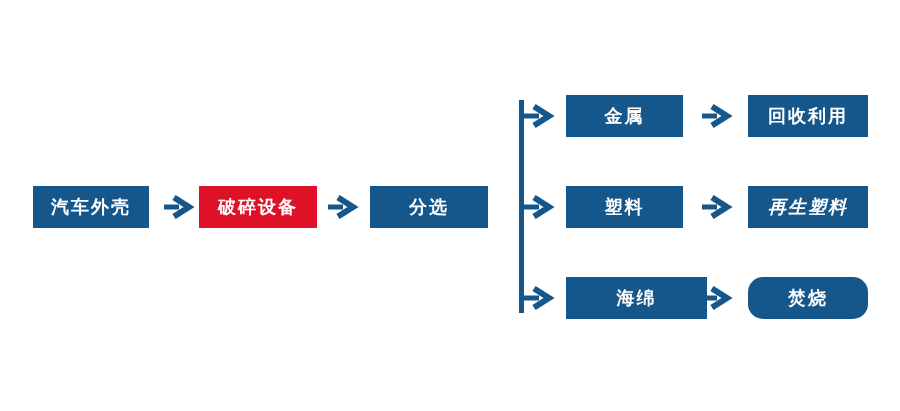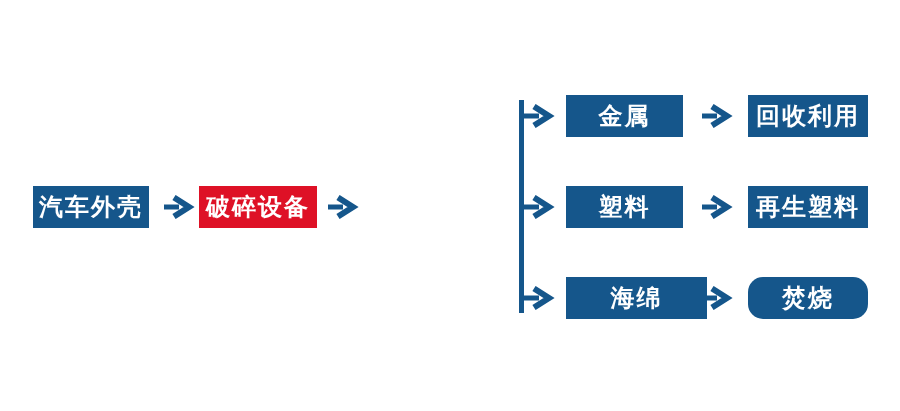--- a/index.html
+++ b/index.html
@@ -19,21 +19,21 @@
     overflow: hidden;
   }
   .node {
     position: absolute;
     height: 42px;
     display: flex;
     align-items: center;
     justify-content: center;
     color: var(--text);
     font-weight: bold;
-    font-size: 24px;
+    font-size: 18px;
     letter-spacing: 2px;
     box-sizing: border-box;
     white-space: nowrap;
   }
   .node.blue { background: var(--blue); }
   .node.red  { background: var(--red); }
   .arrow {
     position: absolute;
     width: 32px;
     height: 24px;
@@ -74,20 +74,21 @@
   </span>
 
   <div class="node red" style="left:199px; top:186px; width:118px;">破碎设备</div>
 
   <span class="arrow" style="left:327px; top:195px;">
     <svg viewBox="0 0 32 24">
         <use href="#arrow-shape"></use>
       </svg>
   </span>
 
+  <div class="node blue" style="left:370px; top:186px; width:118px;">分选</div>
 
   <div class="vline"></div>
 
   <span class="arrow" style="left:523px; top:104px;">
     <svg viewBox="0 0 32 24">
         <use href="#arrow-shape"></use>
       </svg>
   </span>
   <div class="node blue" style="left:566px; top:95px; width:117px;">金属</div>
   <span class="arrow" style="left:701px; top:104px;">
@@ -101,21 +102,21 @@
     <svg viewBox="0 0 32 24">
         <use href="#arrow-shape"></use>
       </svg>
   </span>
   <div class="node blue" style="left:566px; top:186px; width:117px;">塑料</div>
   <span class="arrow" style="left:701px; top:195px;">
     <svg viewBox="0 0 32 24">
         <use href="#arrow-shape"></use>
       </svg>
   </span>
-  <div class="node blue" style="left:748px; top:186px; width:120px;">再生塑料</div>
+  <div class="node blue" style="left:748px; top:186px; width:120px;font-style:italic;">再生塑料</div>
 
   <span class="arrow" style="left:523px; top:286px;">
     <svg viewBox="0 0 32 24">
         <use href="#arrow-shape"></use>
       </svg>
   </span>
   <div class="node blue" style="left:566px; top:277px; width:141px;">海绵</div>
   <span class="arrow" style="left:701px; top:286px;">
     <svg viewBox="0 0 32 24">
         <use href="#arrow-shape"></use>

